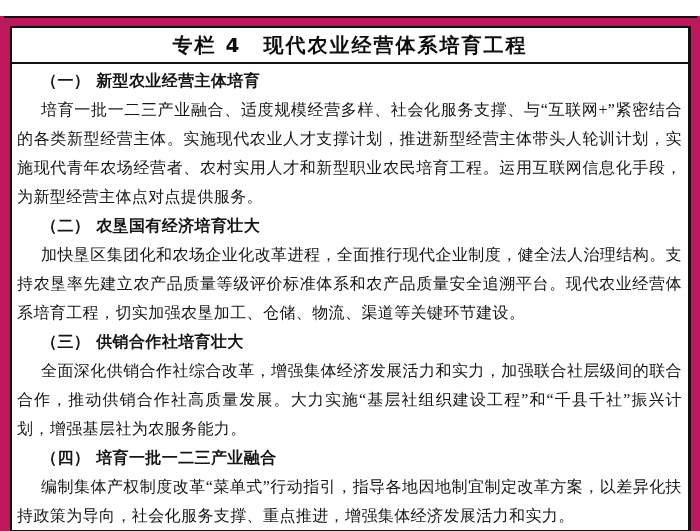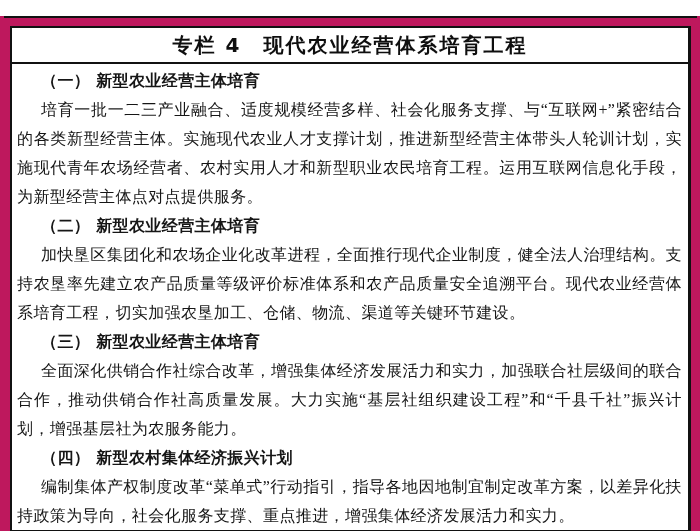--- a/index.html
+++ b/index.html
@@ -73,23 +73,23 @@
 <body>
 
 <div class="page">
   <div class="top-rule"></div>
   <div class="panel">
     <div class="panel-title">专栏 4　现代农业经营体系培育工程</div>
     <div class="panel-body">
       <p class="sec-heading">（一） 新型农业经营主体培育</p>
       <p class="sec-para">培育一批一二三产业融合、适度规模经营多样、社会化服务支撑、与“互联网+”紧密结合的各类新型经营主体。实施现代农业人才支撑计划，推进新型经营主体带头人轮训计划，实施现代青年农场经营者、农村实用人才和新型职业农民培育工程。运用互联网信息化手段，为新型经营主体点对点提供服务。</p>
 
-      <p class="sec-heading">（二） 新型农业经营主体培育</p>
+      <p class="sec-heading">（二） 农垦国有经济培育壮大</p>
       <p class="sec-para">加快垦区集团化和农场企业化改革进程，全面推行现代企业制度，健全法人治理结构。支持农垦率先建立农产品质量等级评价标准体系和农产品质量安全追溯平台。现代农业经营体系培育工程，切实加强农垦加工、仓储、物流、渠道等关键环节建设。</p>
 
-      <p class="sec-heading">（三） 新型农业经营主体培育</p>
+      <p class="sec-heading">（三） 供销合作社培育壮大</p>
       <p class="sec-para">全面深化供销合作社综合改革，增强集体经济发展活力和实力，加强联合社层级间的联合合作，推动供销合作社高质量发展。大力实施“基层社组织建设工程”和“千县千社”振兴计划，增强基层社为农服务能力。</p>
 
-      <p class="sec-heading">（四） 新型农村集体经济振兴计划</p>
+      <p class="sec-heading">（四） 培育一批一二三产业融合</p>
       <p class="sec-para">编制集体产权制度改革“菜单式”行动指引，指导各地因地制宜制定改革方案，以差异化扶持政策为导向，社会化服务支撑、重点推进，增强集体经济发展活力和实力。</p>
     </div>
   </div>
 </div>
 
 </body></html>

